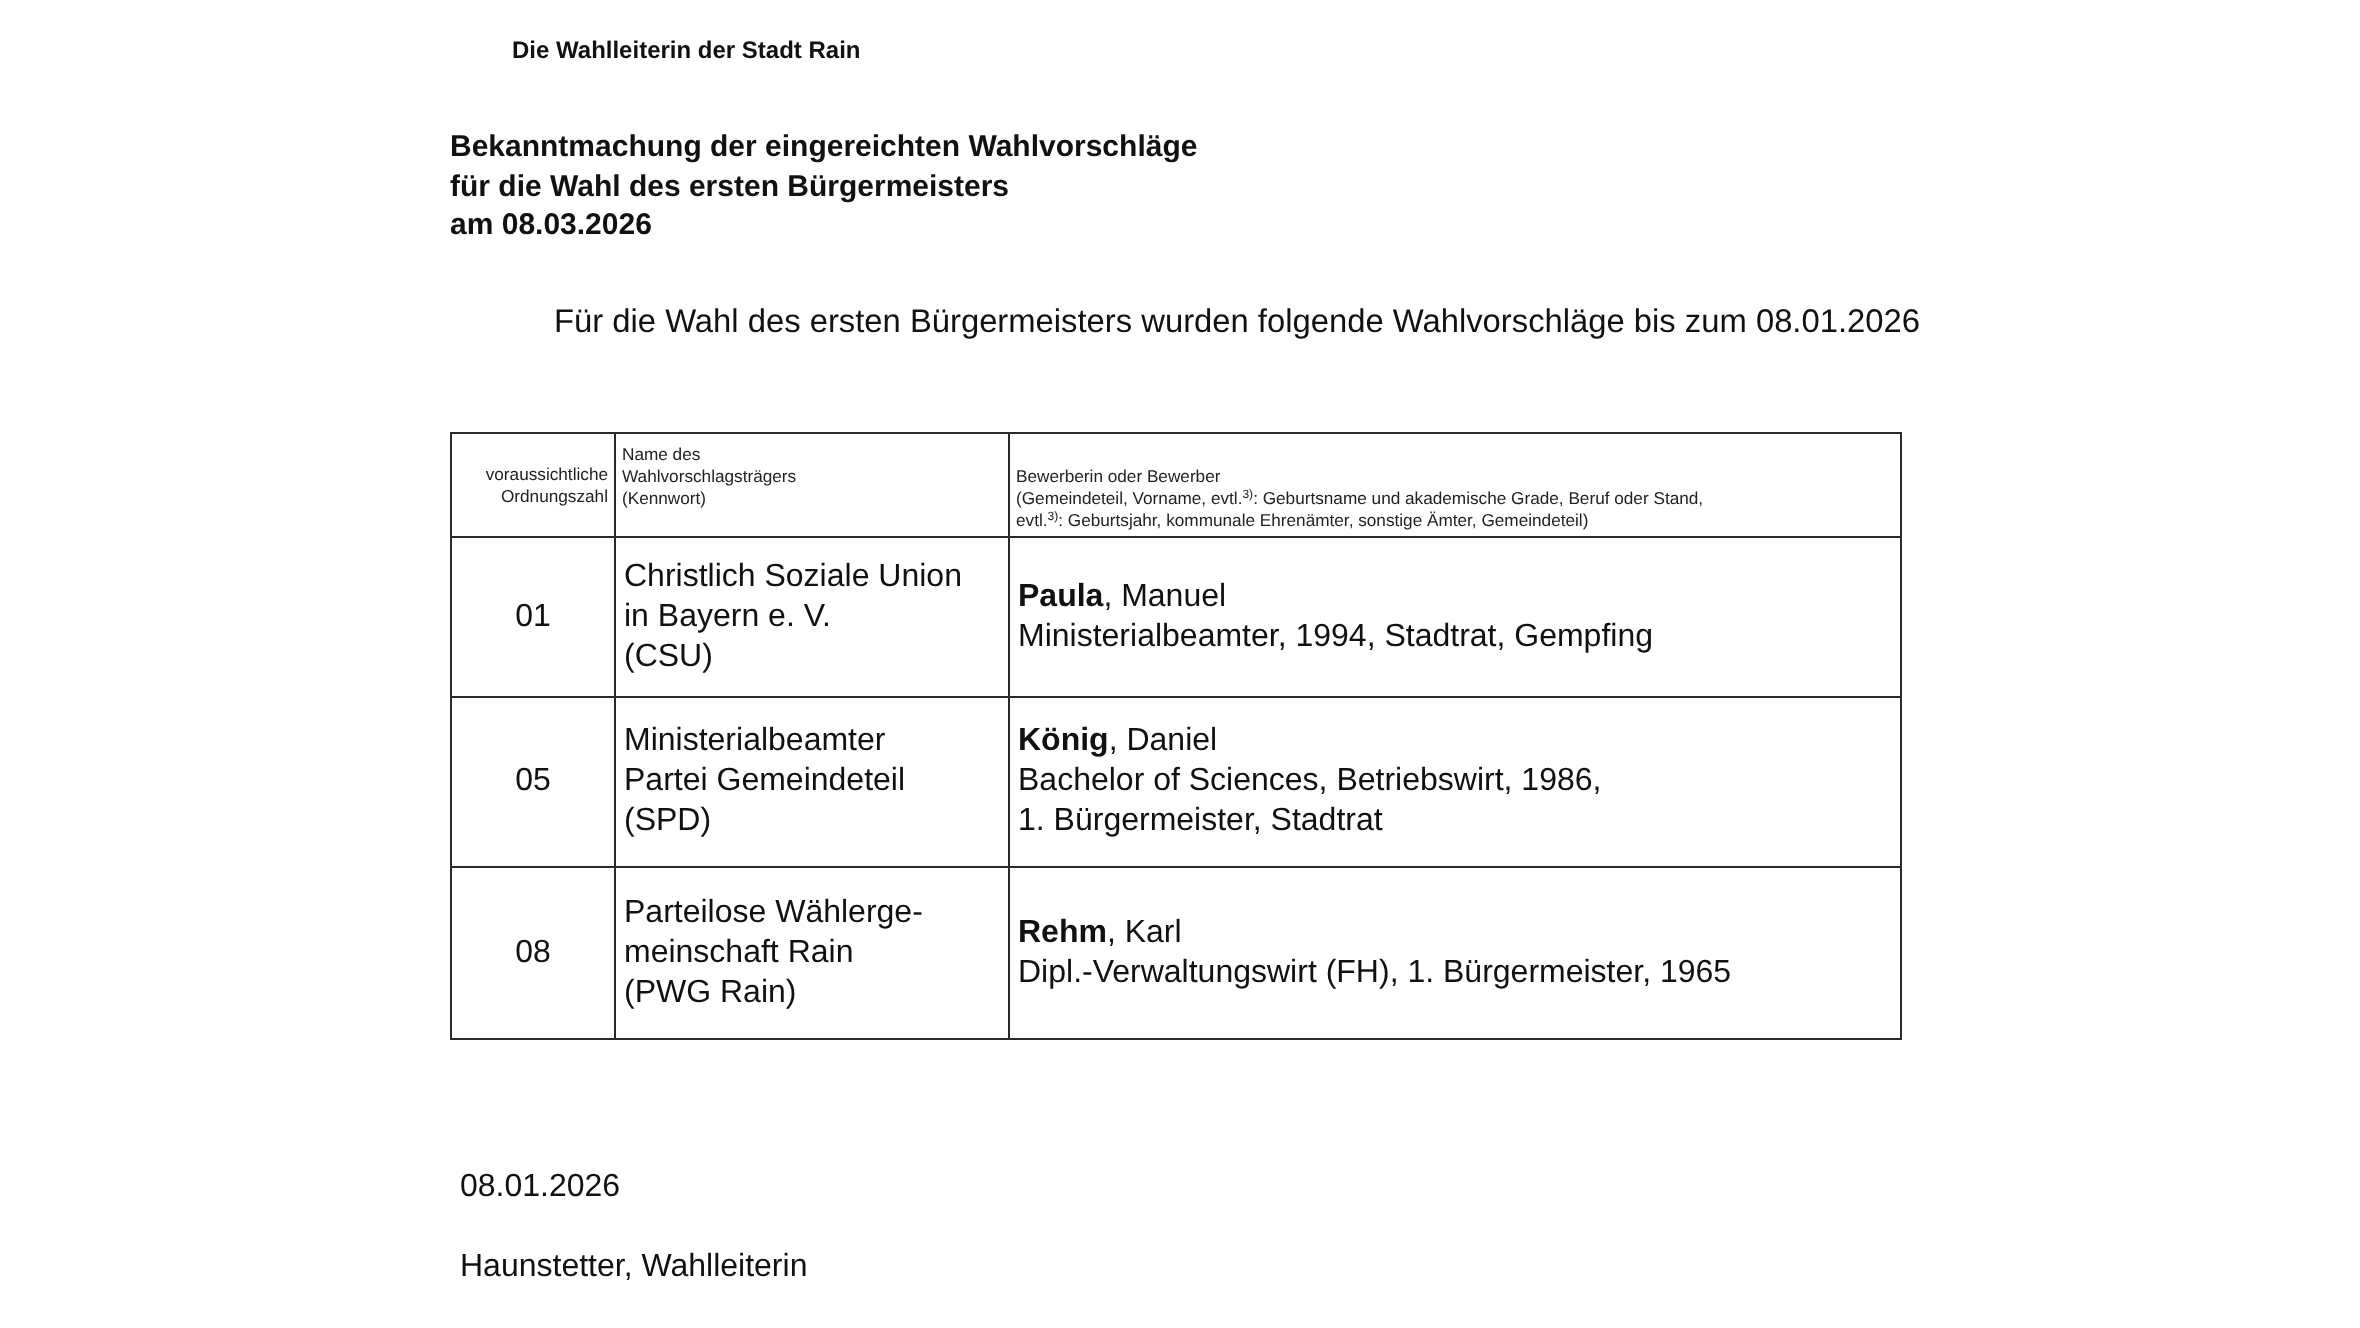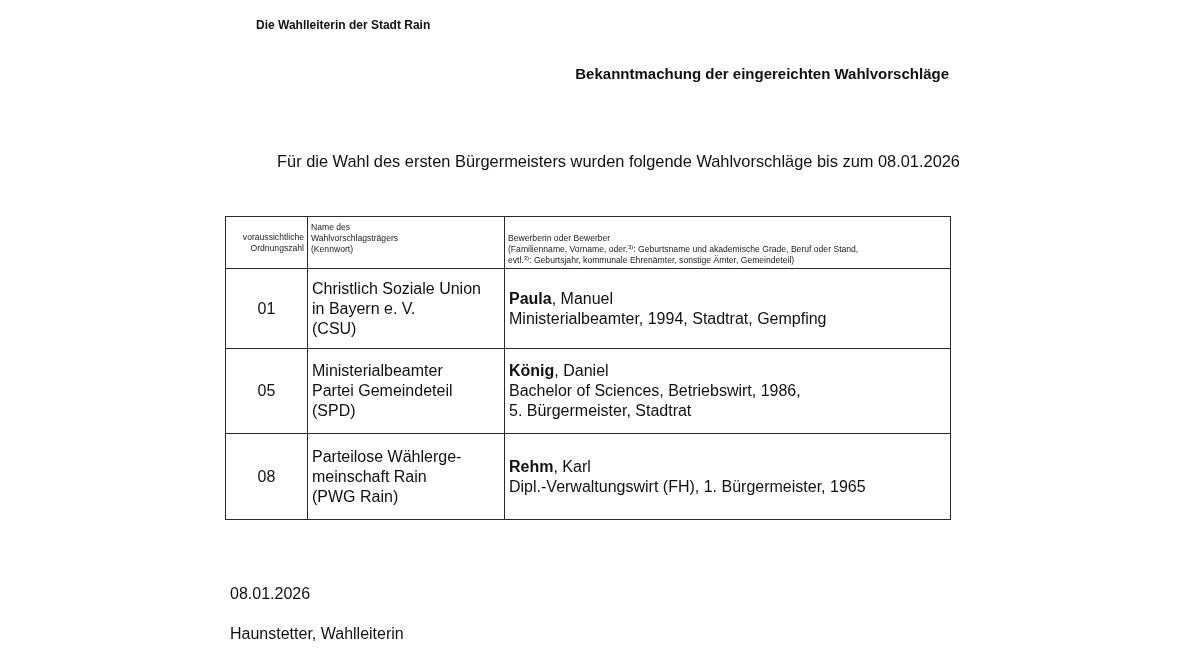--- a/index.html
+++ b/index.html
@@ -22,21 +22,21 @@
       font-size: 12px;
       font-weight: bold;
       line-height: 14px;
       margin-left: 26px;
     }
     .title-block {
       position: absolute;
       left: 225px;
       width: 724px;
       top: 64px;
-      text-align: right;
+      text-align: left;
       font-weight: bold;
       font-size: 15px;
       line-height: 19.5px;
     }
     .title-block div { white-space: nowrap; }
     .intro {
       position: absolute;
       left: 230px;
       top: 151px;
       width: 730px;
@@ -106,20 +106,22 @@
       line-height: 18px;
     }
   </style>
 </head>
 <body>
 
 <div class="header-org">Die Wahlleiterin der Stadt Rain</div>
 
 <div class="title-block">
   <div>Bekanntmachung der eingereichten Wahlvorschläge</div>
+  <div>für die Wahl des ersten Bürgermeisters</div>
+  <div>am 08.03.2026</div>
 </div>
 
 <div class="intro">
   <div>Für die Wahl des ersten Bürgermeisters wurden folgende Wahlvorschläge bis zum 08.01.2026</div>
 </div>
 
 <table class="proposals">
   <colgroup>
     <col class="c1">
       <col class="c2">
@@ -131,21 +133,21 @@
       <span class="line">voraussichtliche</span>
       <span class="line">Ordnungszahl</span>
     </th>
     <th class="h2">
       <span class="line">Name des</span>
       <span class="line">Wahlvorschlagsträgers</span>
       <span class="line">(Kennwort)</span>
     </th>
     <th class="h3">
       <span class="line">Bewerberin oder Bewerber</span>
-      <span class="line"><span>(Familienname, Vorname, oder.</span><sup class="fn">3)</sup><span>: Geburtsname und akademische Grade, Beruf oder Stand,</span></span>
+      <span class="line"><span>(Gemeindeteil, Vorname, evtl.</span><sup class="fn">3)</sup><span>: Geburtsname und akademische Grade, Beruf oder Stand,</span></span>
       <span class="line"><span>evtl.</span><sup class="fn">3)</sup><span>: Geburtsjahr, kommunale Ehrenämter, sonstige Ämter, Gemeindeteil)</span></span>
     </th>
   </tr>
 
   <tr class="data-row r1">
     <td class="num">01</td>
     <td class="party">
       <span class="line">Christlich Soziale Union</span>
       <span class="line">in Bayern e. V.</span>
       <span class="line">(CSU)</span>
@@ -159,21 +161,21 @@
   <tr class="data-row r2">
     <td class="num">05</td>
     <td class="party">
       <span class="line">Ministerialbeamter</span>
       <span class="line">Partei Gemeindeteil</span>
       <span class="line">(SPD)</span>
     </td>
     <td class="cand">
       <span class="line"><span class="surname">König</span><span>, Daniel</span></span>
       <span class="line">Bachelor of Sciences, Betriebswirt, 1986,</span>
-      <span class="line">5. Bürgermeister, Stadtrat</span>
+      <span class="line">1. Bürgermeister, Stadtrat</span>
     </td>
   </tr>
 
   <tr class="data-row r3">
     <td class="num">08</td>
     <td class="party">
       <span class="line">Parteilose Wählerge-</span>
       <span class="line">meinschaft Rain</span>
       <span class="line">(PWG Rain)</span>
     </td>

